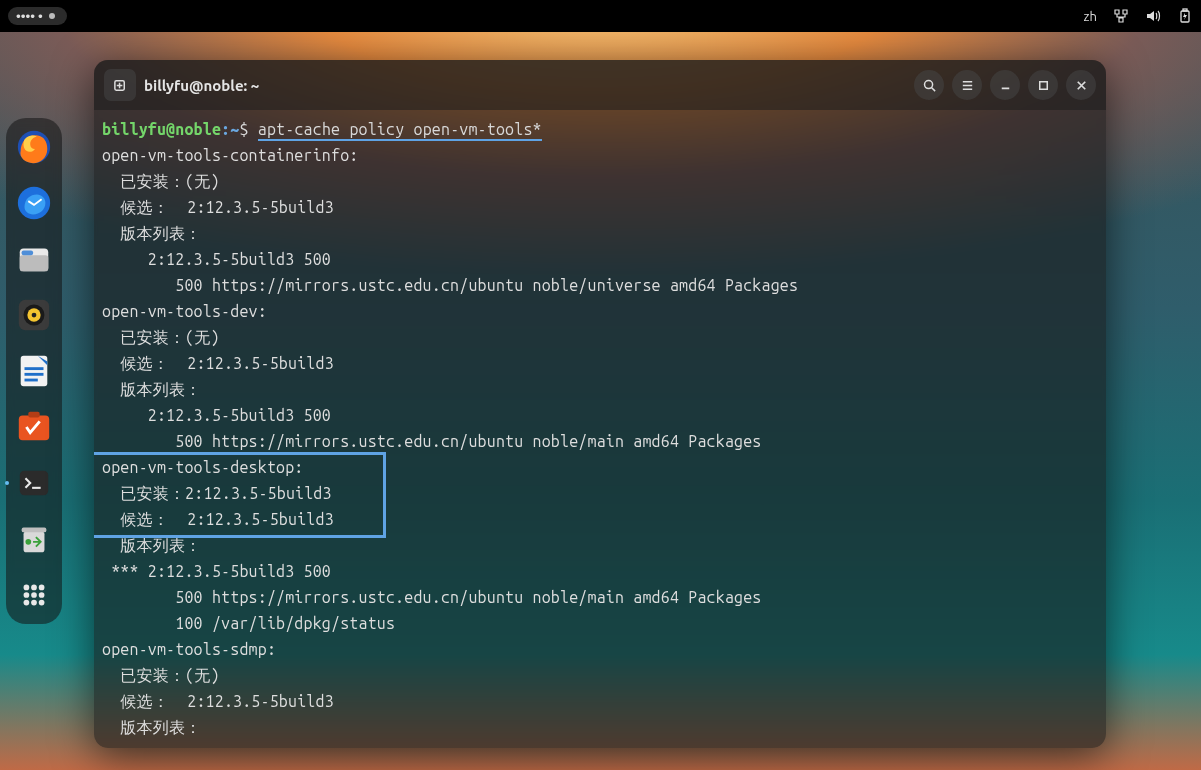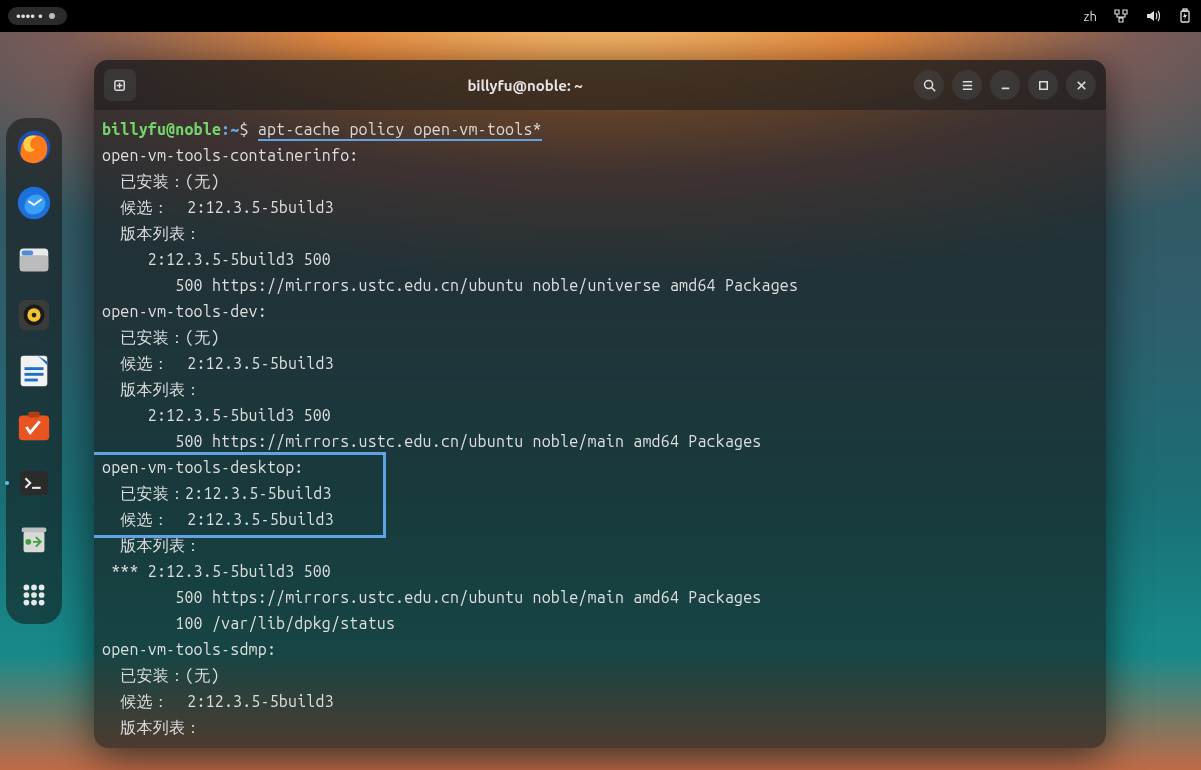--- a/index.html
+++ b/index.html
@@ -61,21 +61,21 @@
     display: flex; flex-direction: column;
     backdrop-filter: blur(2px);
   }
   .titlebar {
     height: 50px; flex: 0 0 50px;
     display: flex; align-items: center;
     padding: 0 10px; gap: 8px;
     background: rgba(30,30,30,0.55);
   }
   .tb-left, .tb-right { display: flex; align-items: center; gap: 8px; }
-  .tb-center { flex: 1; text-align: center; color: #e5e5e5; font-size: 15px; font-weight: 600; }
+  .tb-center { flex: 1; text-align: left; color: #e5e5e5; font-size: 15px; font-weight: 600; }
   .tb-btn {
     width: 32px; height: 32px; border-radius: 7px;
     background: rgba(70,70,70,0.55);
     display: flex; align-items: center; justify-content: center;
     cursor: pointer;
   }
   .tb-btn.round { border-radius: 50%; width: 30px; height: 30px; }
   .tb-btn svg { width: 15px; height: 15px; }
 
   .terminal-body {

